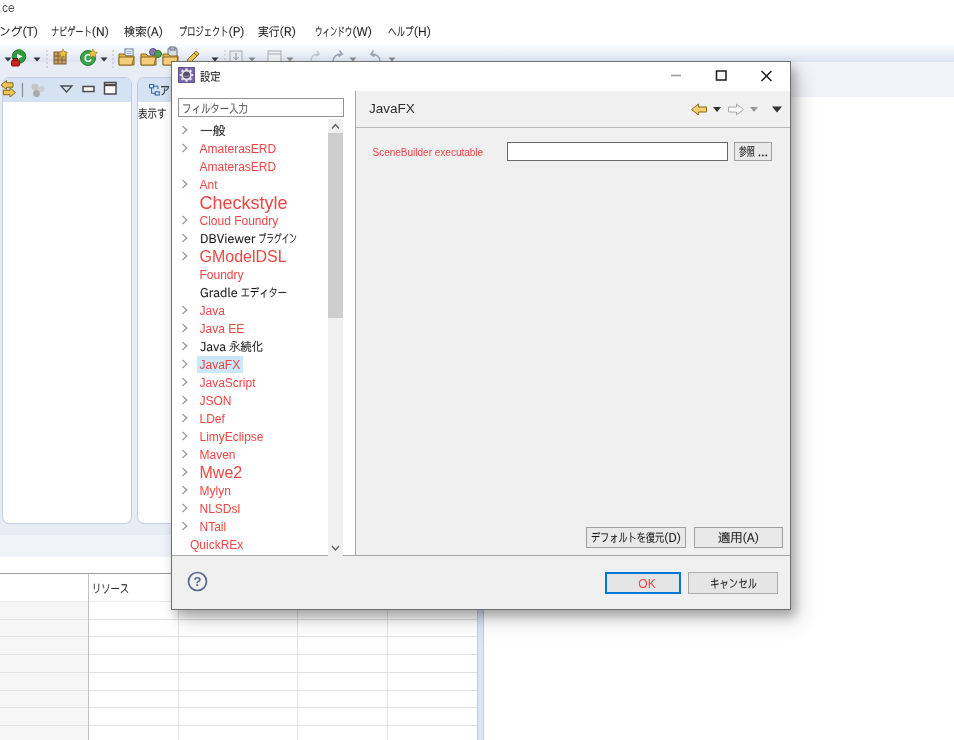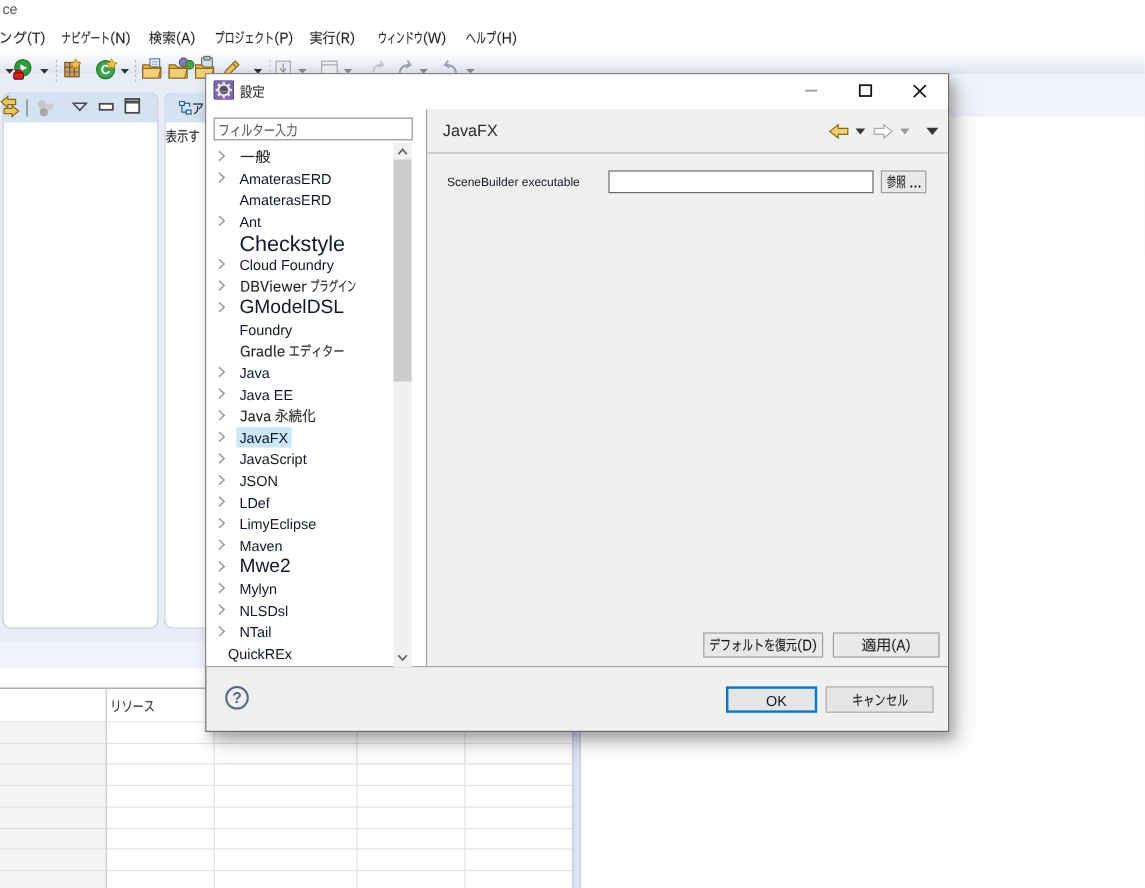--- a/index.html
+++ b/index.html
@@ -1,18 +1,18 @@
 <!DOCTYPE html>
 <html><head><meta charset="utf-8"><style>
 *{margin:0;padding:0;box-sizing:border-box}
 html,body{width:954px;height:740px;overflow:hidden;background:#fff}
 body{font-family:"Liberation Sans",sans-serif;position:relative}
 .a{position:absolute}
 svg.j{position:absolute;overflow:visible}
-.txt{position:absolute;white-space:nowrap;color:#0f172a}
+.txt{position:absolute;white-space:nowrap;color:#ef4444}
 </style></head><body>
 <div class="txt" style="left:2px;top:1px;font-size:12px;color:#5a5a5a">ce</div>
 <svg class="j" style="left:-1.0px;top:23.5px" width="41" height="17" viewBox="0 0 41 17">
     <g transform="translate(0,12.0) scale(0.0120,-0.0120)" fill="#1c1c1c" stroke="#1c1c1c" stroke-width="14">
       <use href="#g0" transform="translate(0,0) scale(0.973,1)"></use>
       <use href="#g1" transform="translate(973,0) scale(0.973,1)"></use>
       <use href="#g2" x="1946"></use>
       <use href="#g3" x="2298"></use>
       <use href="#g4" x="2898"></use>
     </g>

